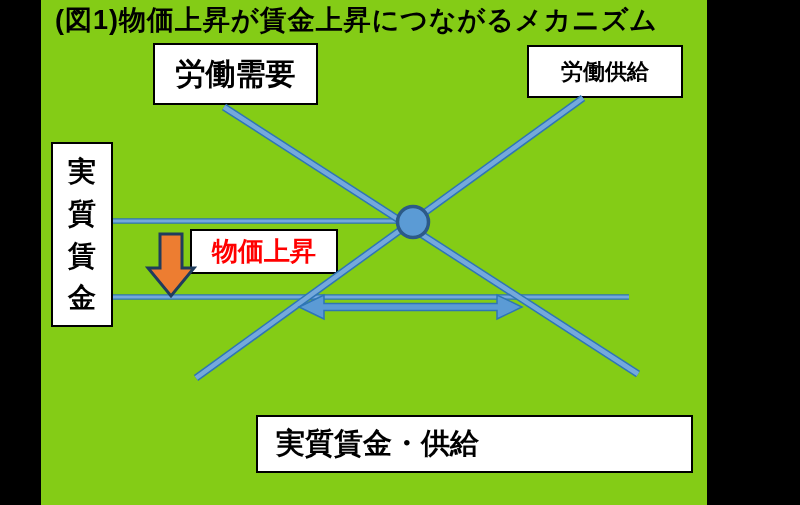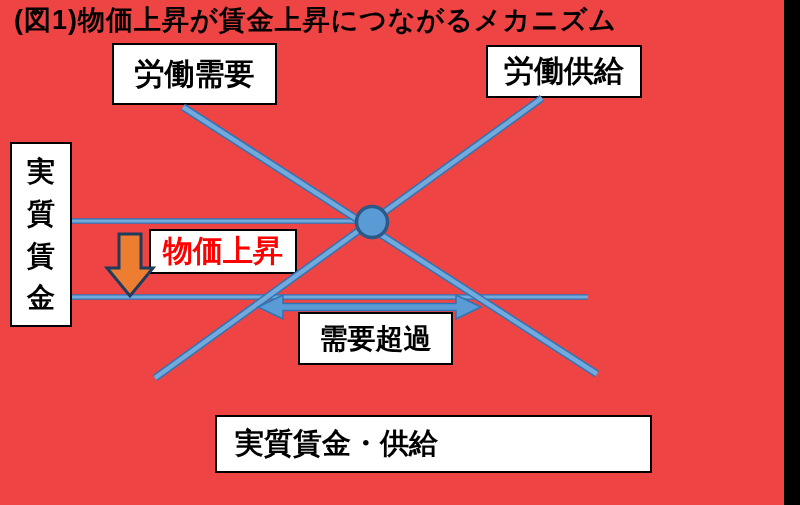--- a/index.html
+++ b/index.html
@@ -1,23 +1,24 @@
 <!DOCTYPE html>
 <html><head>
 <meta charset="utf-8">
 <style>
   * { margin: 0; padding: 0; box-sizing: border-box; }
   html, body { background: #000; }
   #stage {
     position: relative;
-    width: 784px;
+    width: 666px;
     height: 505px;
-    background: #ef4444;
+    background: #84cc16;
     overflow: hidden;
     font-family: "Liberation Sans", "DejaVu Sans", sans-serif;
+    margin-left: 41px;
   }
   .title {
     position: absolute;
     left: 14px;
     top: 2px;
     font-size: 27px;
     font-weight: bold;
     color: #000000;            
     letter-spacing: 1px;
     white-space: nowrap;
@@ -26,30 +27,30 @@
     position: absolute;
     background: #ffffff;
     border: 2px solid #000000;
     display: flex;
     align-items: center;
     justify-content: center;
     color: #000000;
     font-weight: bold;
   }
   .box-demand  { left: 112px; top: 43px;  width: 165px; height: 62px; font-size: 30px; }
-  .box-supply  { left: 486px; top: 45px;  width: 156px; height: 53px; font-size: 30px; }
+  .box-supply  { left: 486px; top: 45px;  width: 156px; height: 53px; font-size: 22px; }
   .box-wage    { left: 10px;  top: 142px; width: 62px;  height: 185px; font-size: 28px; font-family: Liberation Serif, serif; }
   .box-wage .vtext {
     width: 1.15em;
     word-break: break-all;
     line-break: anywhere;
     text-align: center;
     line-height: 1.5;
   }
-  .box-price   { left: 149px; top: 229px; width: 148px; height: 45px; font-size: 30px; color: #ff0000; }
+  .box-price   { left: 149px; top: 229px; width: 148px; height: 45px; font-size: 26px; color: #ff0000; }
   .box-excess  { left: 298px; top: 312px; width: 155px; height: 53px; font-size: 28px; }
   .box-xaxis   { left: 215px; top: 415px; width: 437px; height: 58px; font-size: 29px;
                  justify-content: flex-start; padding-left: 18px; }
   svg.overlay {
     position: absolute;
     left: 0; top: 0;
     width: 800px;
     height: 505px;
     pointer-events: none;
   }
@@ -70,23 +71,20 @@
   </div>
 
   <div class="box box-wage">
     <span class="vtext">実質賃金</span>
   </div>
 
   <div class="box box-price">
     <span>物価上昇</span>
   </div>
 
-  <div class="box box-excess">
-    <span>需要超過</span>
-  </div>
 
   <div class="box box-xaxis">
     <span>実質賃金・供給</span>
   </div>
 
   <svg class="overlay" viewBox="0 0 800 505">
 
     <line x1="72" y1="221" x2="372" y2="221" stroke="#2E75B6" stroke-width="5.5"></line>
     <line x1="72" y1="221" x2="372" y2="221" stroke="#74A9DC" stroke-width="3"></line>
     <line x1="72" y1="297" x2="588" y2="297" stroke="#2E75B6" stroke-width="5.5"></line>

